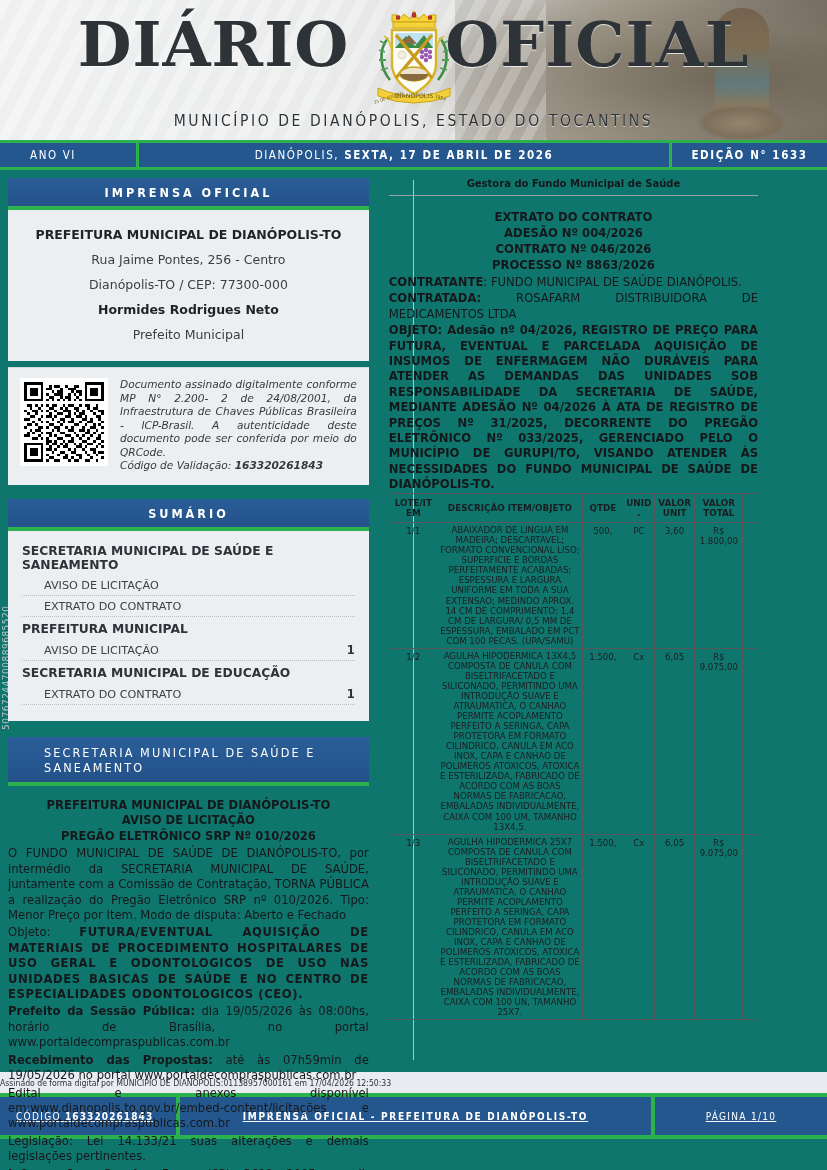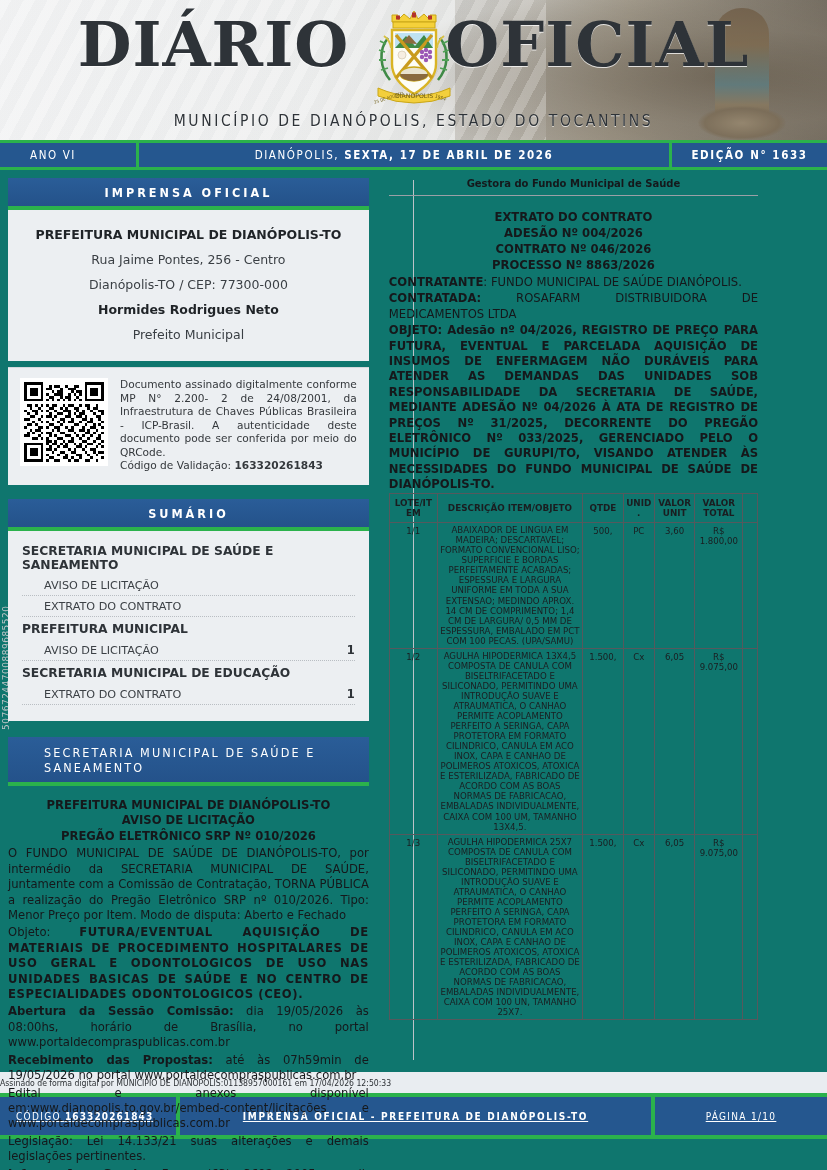--- a/index.html
+++ b/index.html
@@ -198,20 +198,21 @@
     background: #ffffff;
     padding: 4px;
     flex: 0 0 auto;
   }
   .qr svg { display: block; }
   .qrtext {
     font-size: 10.6px;
     line-height: 1.28;
     color: #34383c;
     text-align: justify;
+    font-style: italic;
   }
   .qrtext b { font-weight: bold; }
 
   
   .sum-body { background:#eceff2; padding: 8px 14px 16px; }
   .sum-group {
     font-size: 12.3px;
     font-weight: bold;
     color: #2e3338;
     padding: 5px 0 3px;
@@ -677,21 +678,21 @@
         <div class="art-center">PREGÃO ELETRÔNICO SRP Nº 010/2026</div>
 
         <div class="art">O FUNDO MUNICIPAL DE SAÚDE DE DIANÓPOLIS-TO, por intermédio da SECRETARIA MUNICIPAL DE SAÚDE, juntamente com a Comissão de Contratação, TORNA PÚBLICA a realização do Pregão Eletrônico SRP nº 010/2026. Tipo: Menor Preço por Item. Modo de disputa: Aberto e Fechado</div>
 
         <div class="art">
           <span>Objeto:</span>
           <b class="sp">FUTURA/EVENTUAL AQUISIÇÃO DE MATERIAIS DE PROCEDIMENTO HOSPITALARES DE USO GERAL E ODONTOLOGICOS DE USO NAS UNIDADES BASICAS DE SAÚDE E NO CENTRO DE ESPECIALIDADES ODONTOLOGICOS (CEO).</b>
         </div>
 
         <div class="art">
-          <b>Abertura da Sessão Comissão:</b>
+          <b>Prefeito da Sessão Pública:</b>
           <span>dia 19/05/2026 às 08:00hs, horário de Brasília, no portal www.portaldecompraspublicas.com.br</span>
         </div>
 
         <div class="art">
           <b>Recebimento das Propostas:</b>
           <span>até às 07h59min de 19/05/2026 no portal www.portaldecompraspublicas.com.br</span>
         </div>
 
         <div class="art">Edital e anexos disponível em:www.dianopolis.to.gov.br/embed-content/licitações e www.portaldecompraspublicas.com.br</div>
         <div class="art">Legislação: Lei 14.133/21 suas alterações e demais legislações pertinentes.</div>

